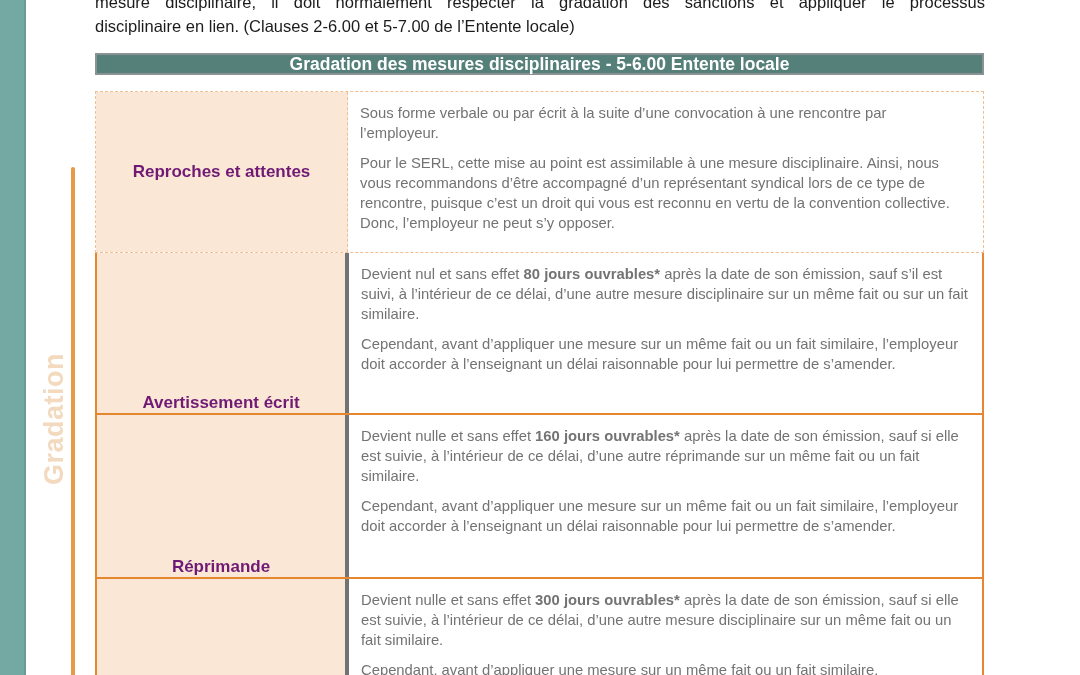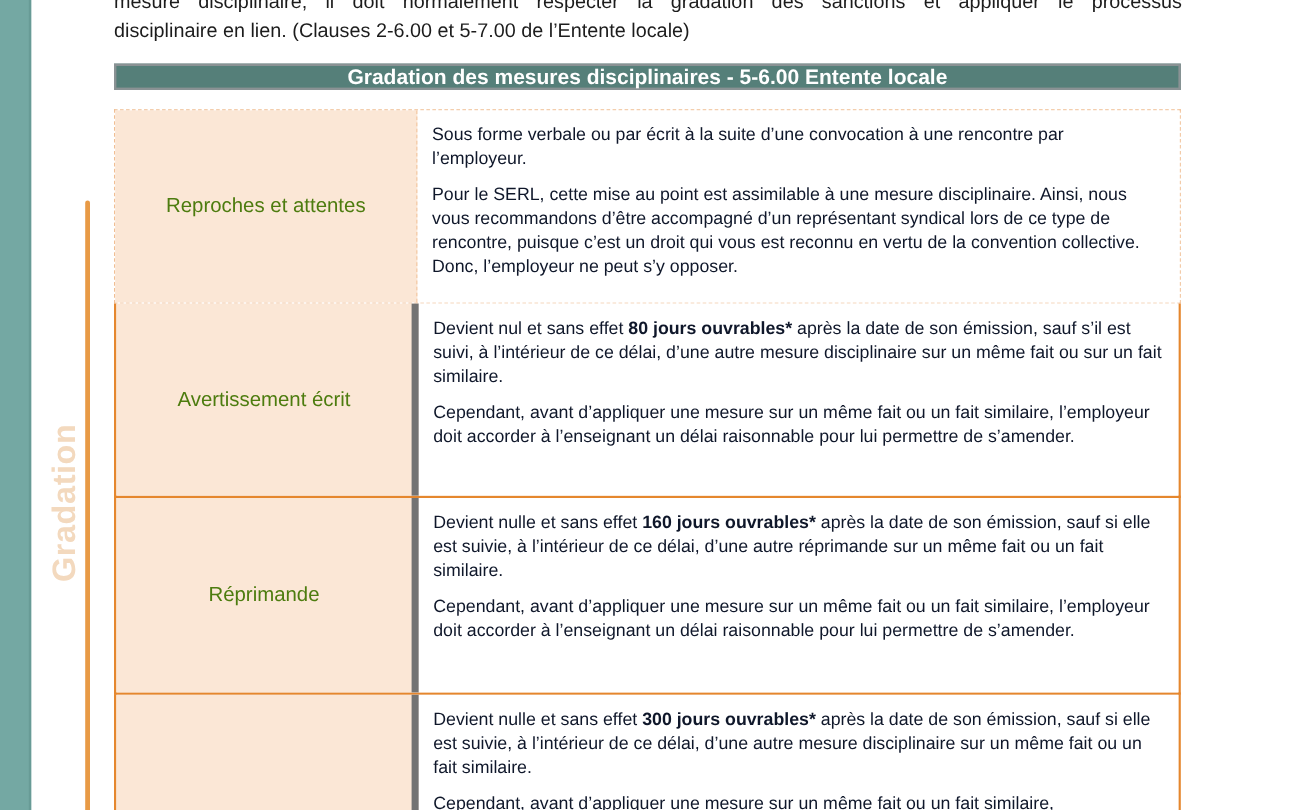--- a/index.html
+++ b/index.html
@@ -81,32 +81,32 @@
   .table-rows .row:nth-child(2) { height: 162px; }
   .table-rows .row:nth-child(3) { height: 164px; }
   .table-rows .row:nth-child(4) { height: 160px; }
   .label-cell {
     flex: none;
     width: 252px;
     box-sizing: border-box;
     background: #FBE7D6;
     display: flex; align-items: center; justify-content: center;
     text-align: center;
-    font-weight: normal; font-size: 17px;
-    color: #4d7c0f;
+    font-weight: bold; font-size: 17px;
+    color: #701a75;
   }
   .row.dashed .label-cell { border-right: 1px dashed #F0BE93; }
-  .row.solid  .label-cell { border-right: 6px solid #737373; }
+  .row.solid  .label-cell { border-right: 4px solid #737373; align-items: flex-end; }
   .content-cell {
     flex: 1;
     box-sizing: border-box;
     background: #ffffff;
     padding: 11px 14px 6px 12px;
     font-size: 14.8px; line-height: 20px;
-    color: #0f172a;
+    color: #737373;
     overflow: hidden;
   }
   .content-cell p { margin: 0 0 10px 0; }
   .content-cell b { font-weight: bold; }
 </style>
 </head>
 <body>
 
 <div class="page">
 

